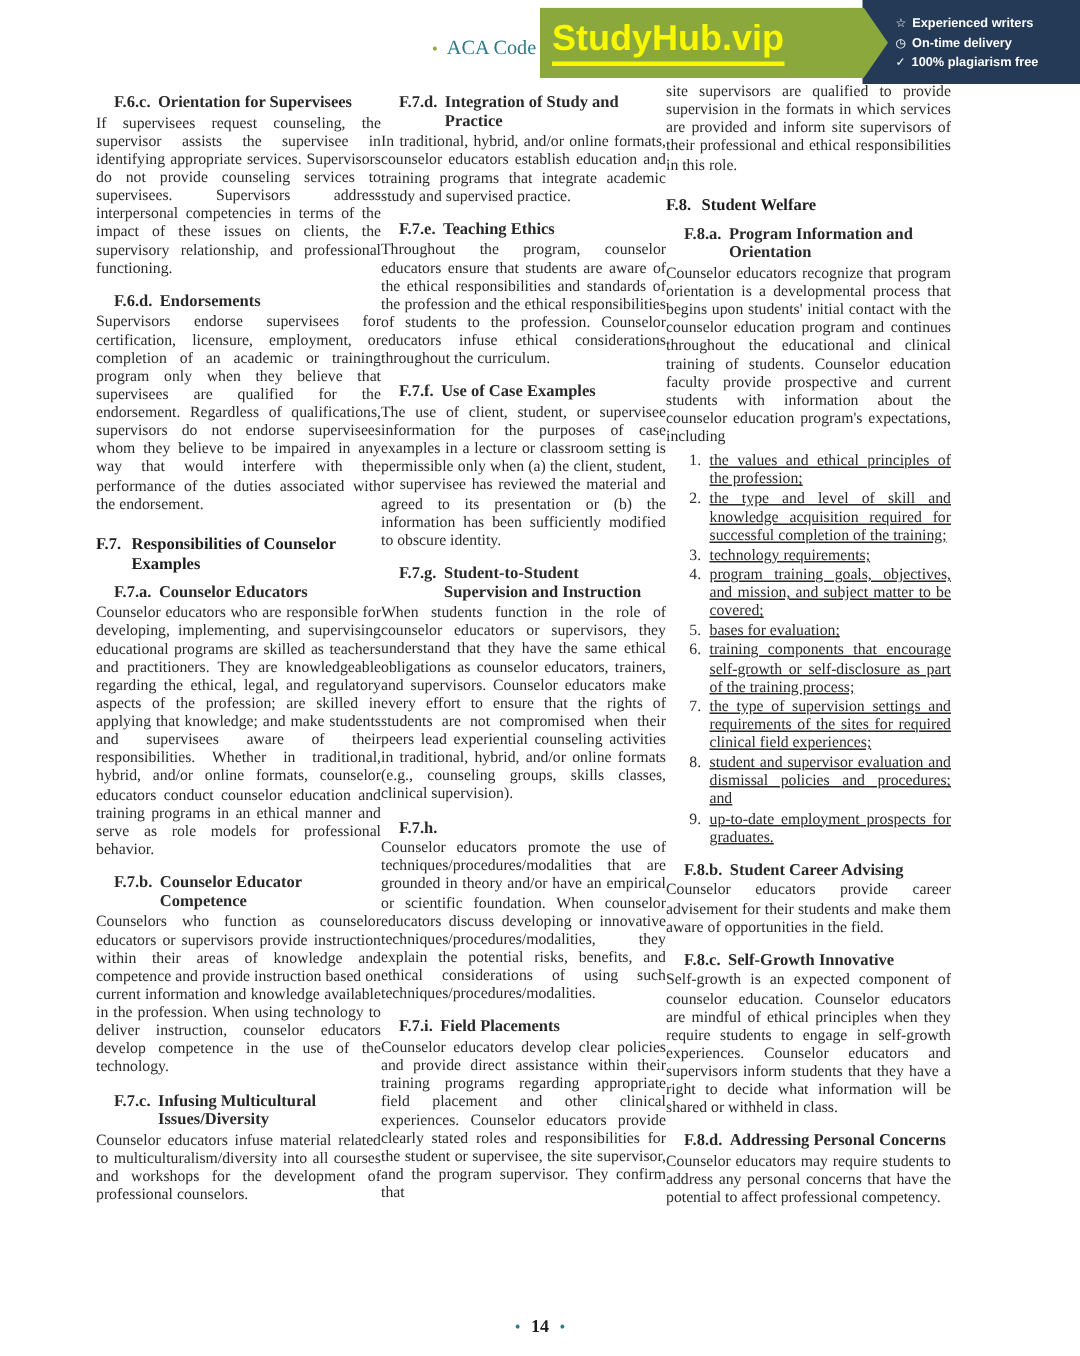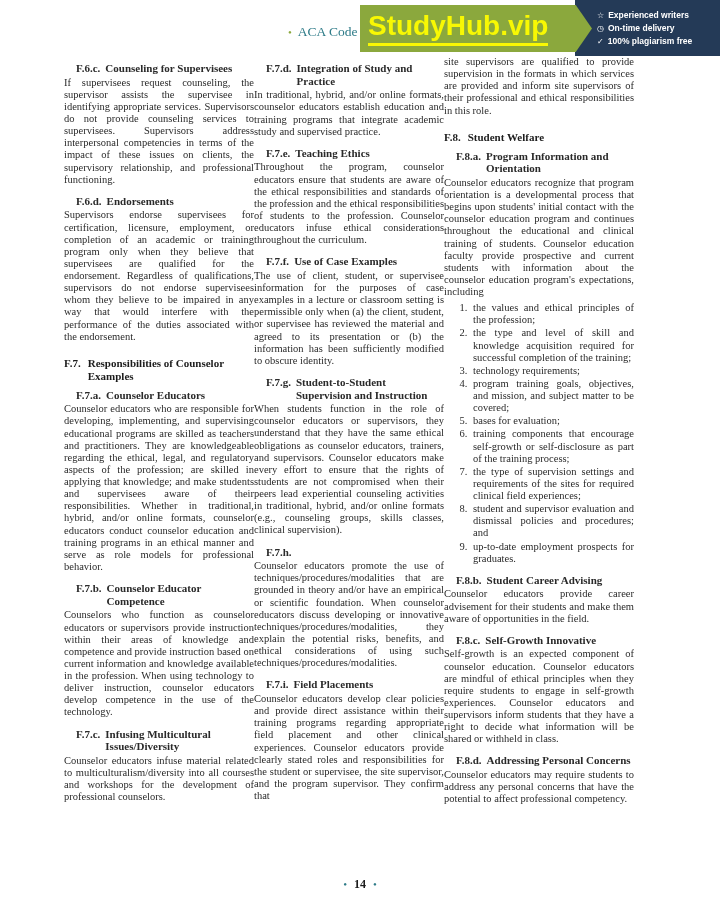--- a/index.html
+++ b/index.html
@@ -32,21 +32,21 @@
   }
   .feature-row .f-icon { font-size: 8px; font-weight: normal; }
   .green-box {
     position: absolute; top: 5px; left: 360px; width: 232px; height: 47px;
     background: #8ba83d; z-index: 2;
     clip-path: polygon(0 0, 93% 0, 100% 50%, 93% 100%, 0 100%);
     display: flex; align-items: center; padding-left: 8px;
   }
   .logo-text {
     font-family: "Liberation Sans", sans-serif;
-    font-size: 28px; font-weight: bold; color: #f8f803;
+    font-size: 24px; font-weight: bold; color: #f8f803;
     line-height: 1; letter-spacing: 0px;
     border-bottom: 3px solid #f8f803; padding-bottom: 3px;
   }
 
   
   .page {
     position: absolute; top: 0; left: 0; width: 720px; height: 904px;
     padding: 56px 58px 0 64px;
   }
   .cols { display: flex; }
@@ -58,41 +58,41 @@
   }
   .sec-head .sec-id { white-space: nowrap; flex-shrink: 0; }
   .big-head {
     display: flex; gap: 7px; font-weight: bold; font-size: 11px; line-height: 1.18;
     margin: 14px 0 6px 0; color: #1c1c1c;
   }
   .big-head .sec-id { white-space: nowrap; flex-shrink: 0; }
   .body-text { text-align: justify; }
   .first .sec-head { margin-top: 6px; }
 
-  ol.num-list { margin: 4px 0 0 26px; padding: 0; }
+  ol.num-list { margin: 4px 0 0 26px; padding: 0; text-decoration: underline; }
   ol.num-list li { text-align: justify; padding-left: 3px; margin-bottom: 1px; }
 
   
   .footer {
     position: absolute; bottom: 12px; left: 0; width: 720px;
     text-align: center; font-size: 12px; font-weight: bold; color: #1c1c1c;
   }
   .footer .dot { color: #2e7b88; font-weight: normal; margin: 0 7px; font-size: 11px; }
 </style>
 </head>
 <body>
 
 <div class="page">
   <div class="cols">
 
     <div class="col">
       <div class="first">
         <div class="sec-head">
           <span class="sec-id">F.6.c.</span>
-          <span class="sec-title">Counseling for Supervisees</span>
+          <span class="sec-title">Orientation for Supervisees</span>
         </div>
         <div class="body-text">If supervisees request counseling, the supervisor assists the supervisee in identifying appropriate services. Supervisors do not provide counseling services to supervisees. Supervisors address interpersonal competencies in terms of the impact of these issues on clients, the supervisory relationship, and professional functioning.</div>
       </div>
       <div>
         <div class="sec-head">
           <span class="sec-id">F.6.d.</span>
           <span class="sec-title">Endorsements</span>
         </div>
         <div class="body-text">Supervisors endorse supervisees for certification, licensure, employment, or completion of an academic or training program only when they believe that supervisees are qualified for the endorsement. Regardless of qualifications, supervisors do not endorse supervisees whom they believe to be impaired in any way that would interfere with the performance of the duties associated with the endorsement.</div>
       </div>

